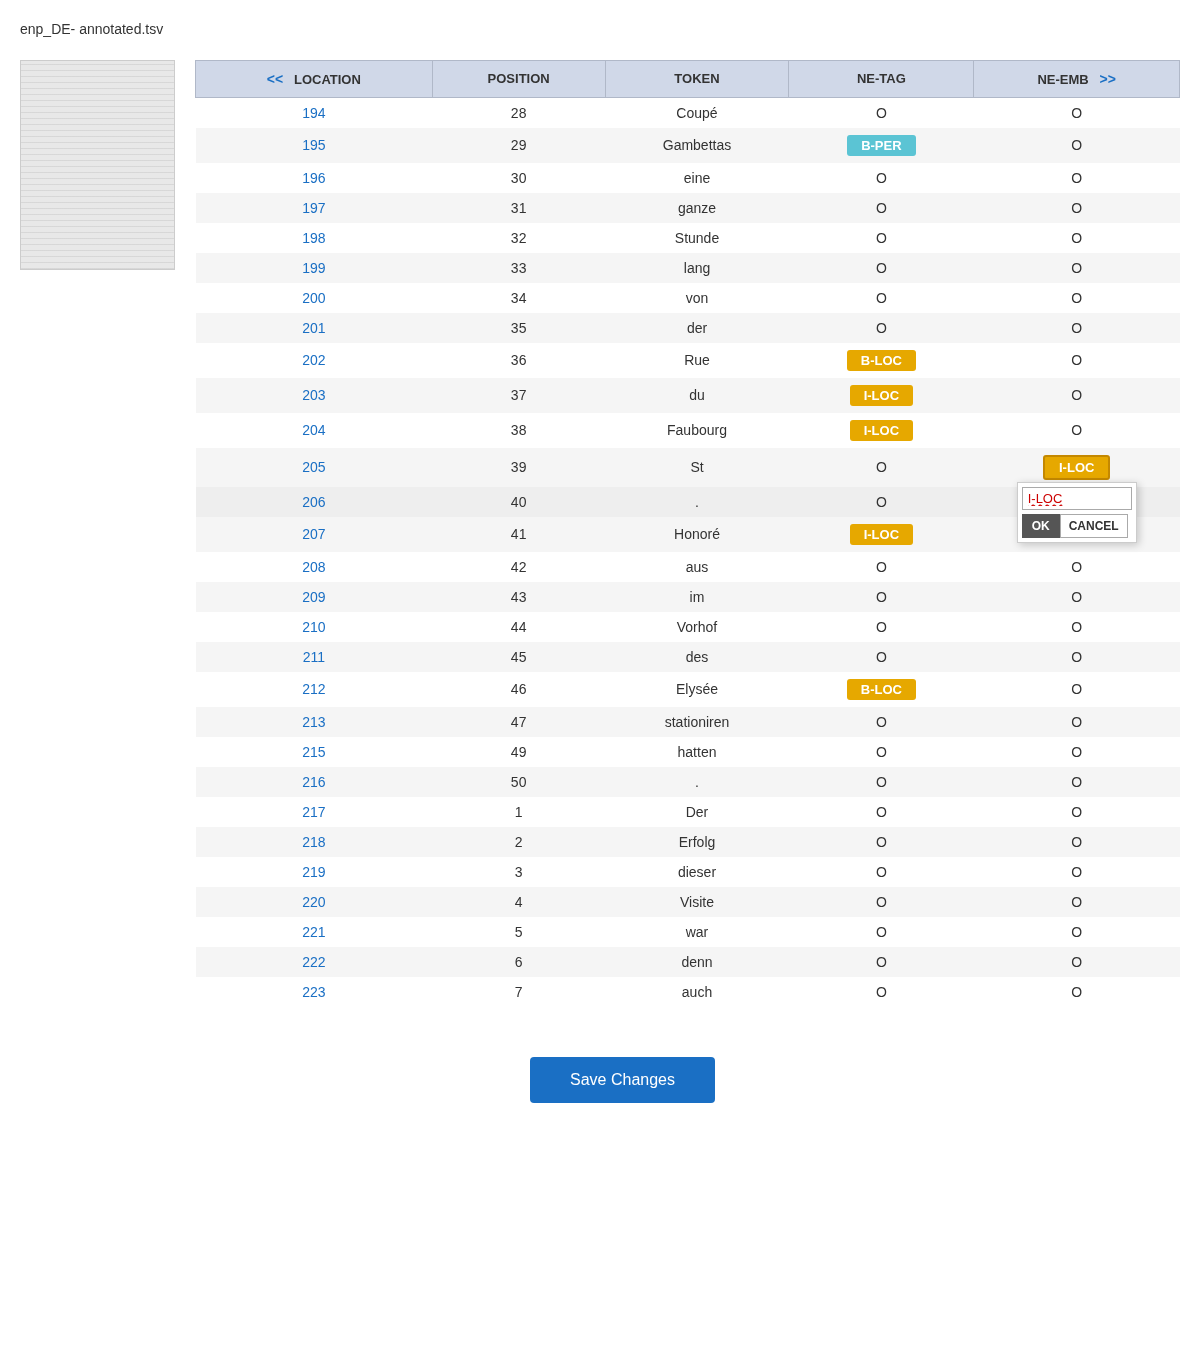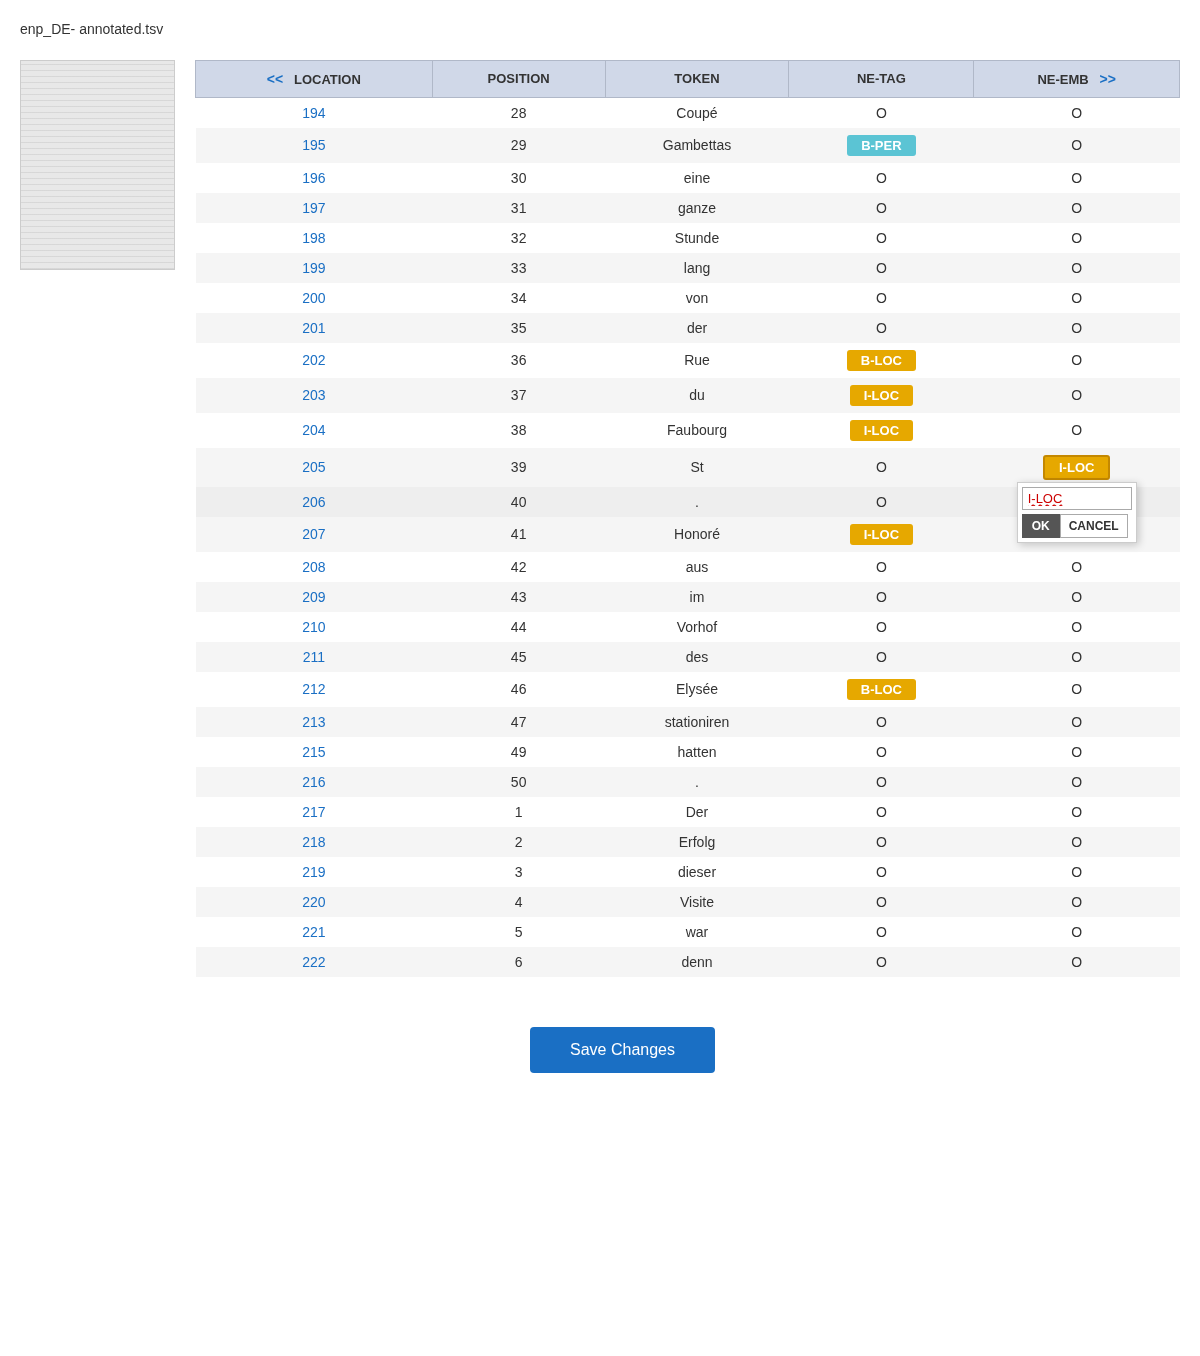--- a/index.html
+++ b/index.html
@@ -434,20 +434,27 @@
             <td class="tag-o">O</td>
             <td class="tag-o">O</td>
           </tr>
           <tr>
             <td><a class="location-link">222</a></td>
             <td>6</td>
             <td>denn</td>
             <td class="tag-o">O</td>
             <td class="tag-o">O</td>
           </tr>
+          <tr>
+            <td><a class="location-link">223</a></td>
+            <td>7</td>
+            <td>auch</td>
+            <td class="tag-o">O</td>
+            <td class="tag-o">O</td>
+          </tr>
         </tbody>
     </table>
   </div>
 </div>
 
 <div class="save-area">
   <button class="btn-save">Save Changes</button>
 </div>
 
 </body></html>

